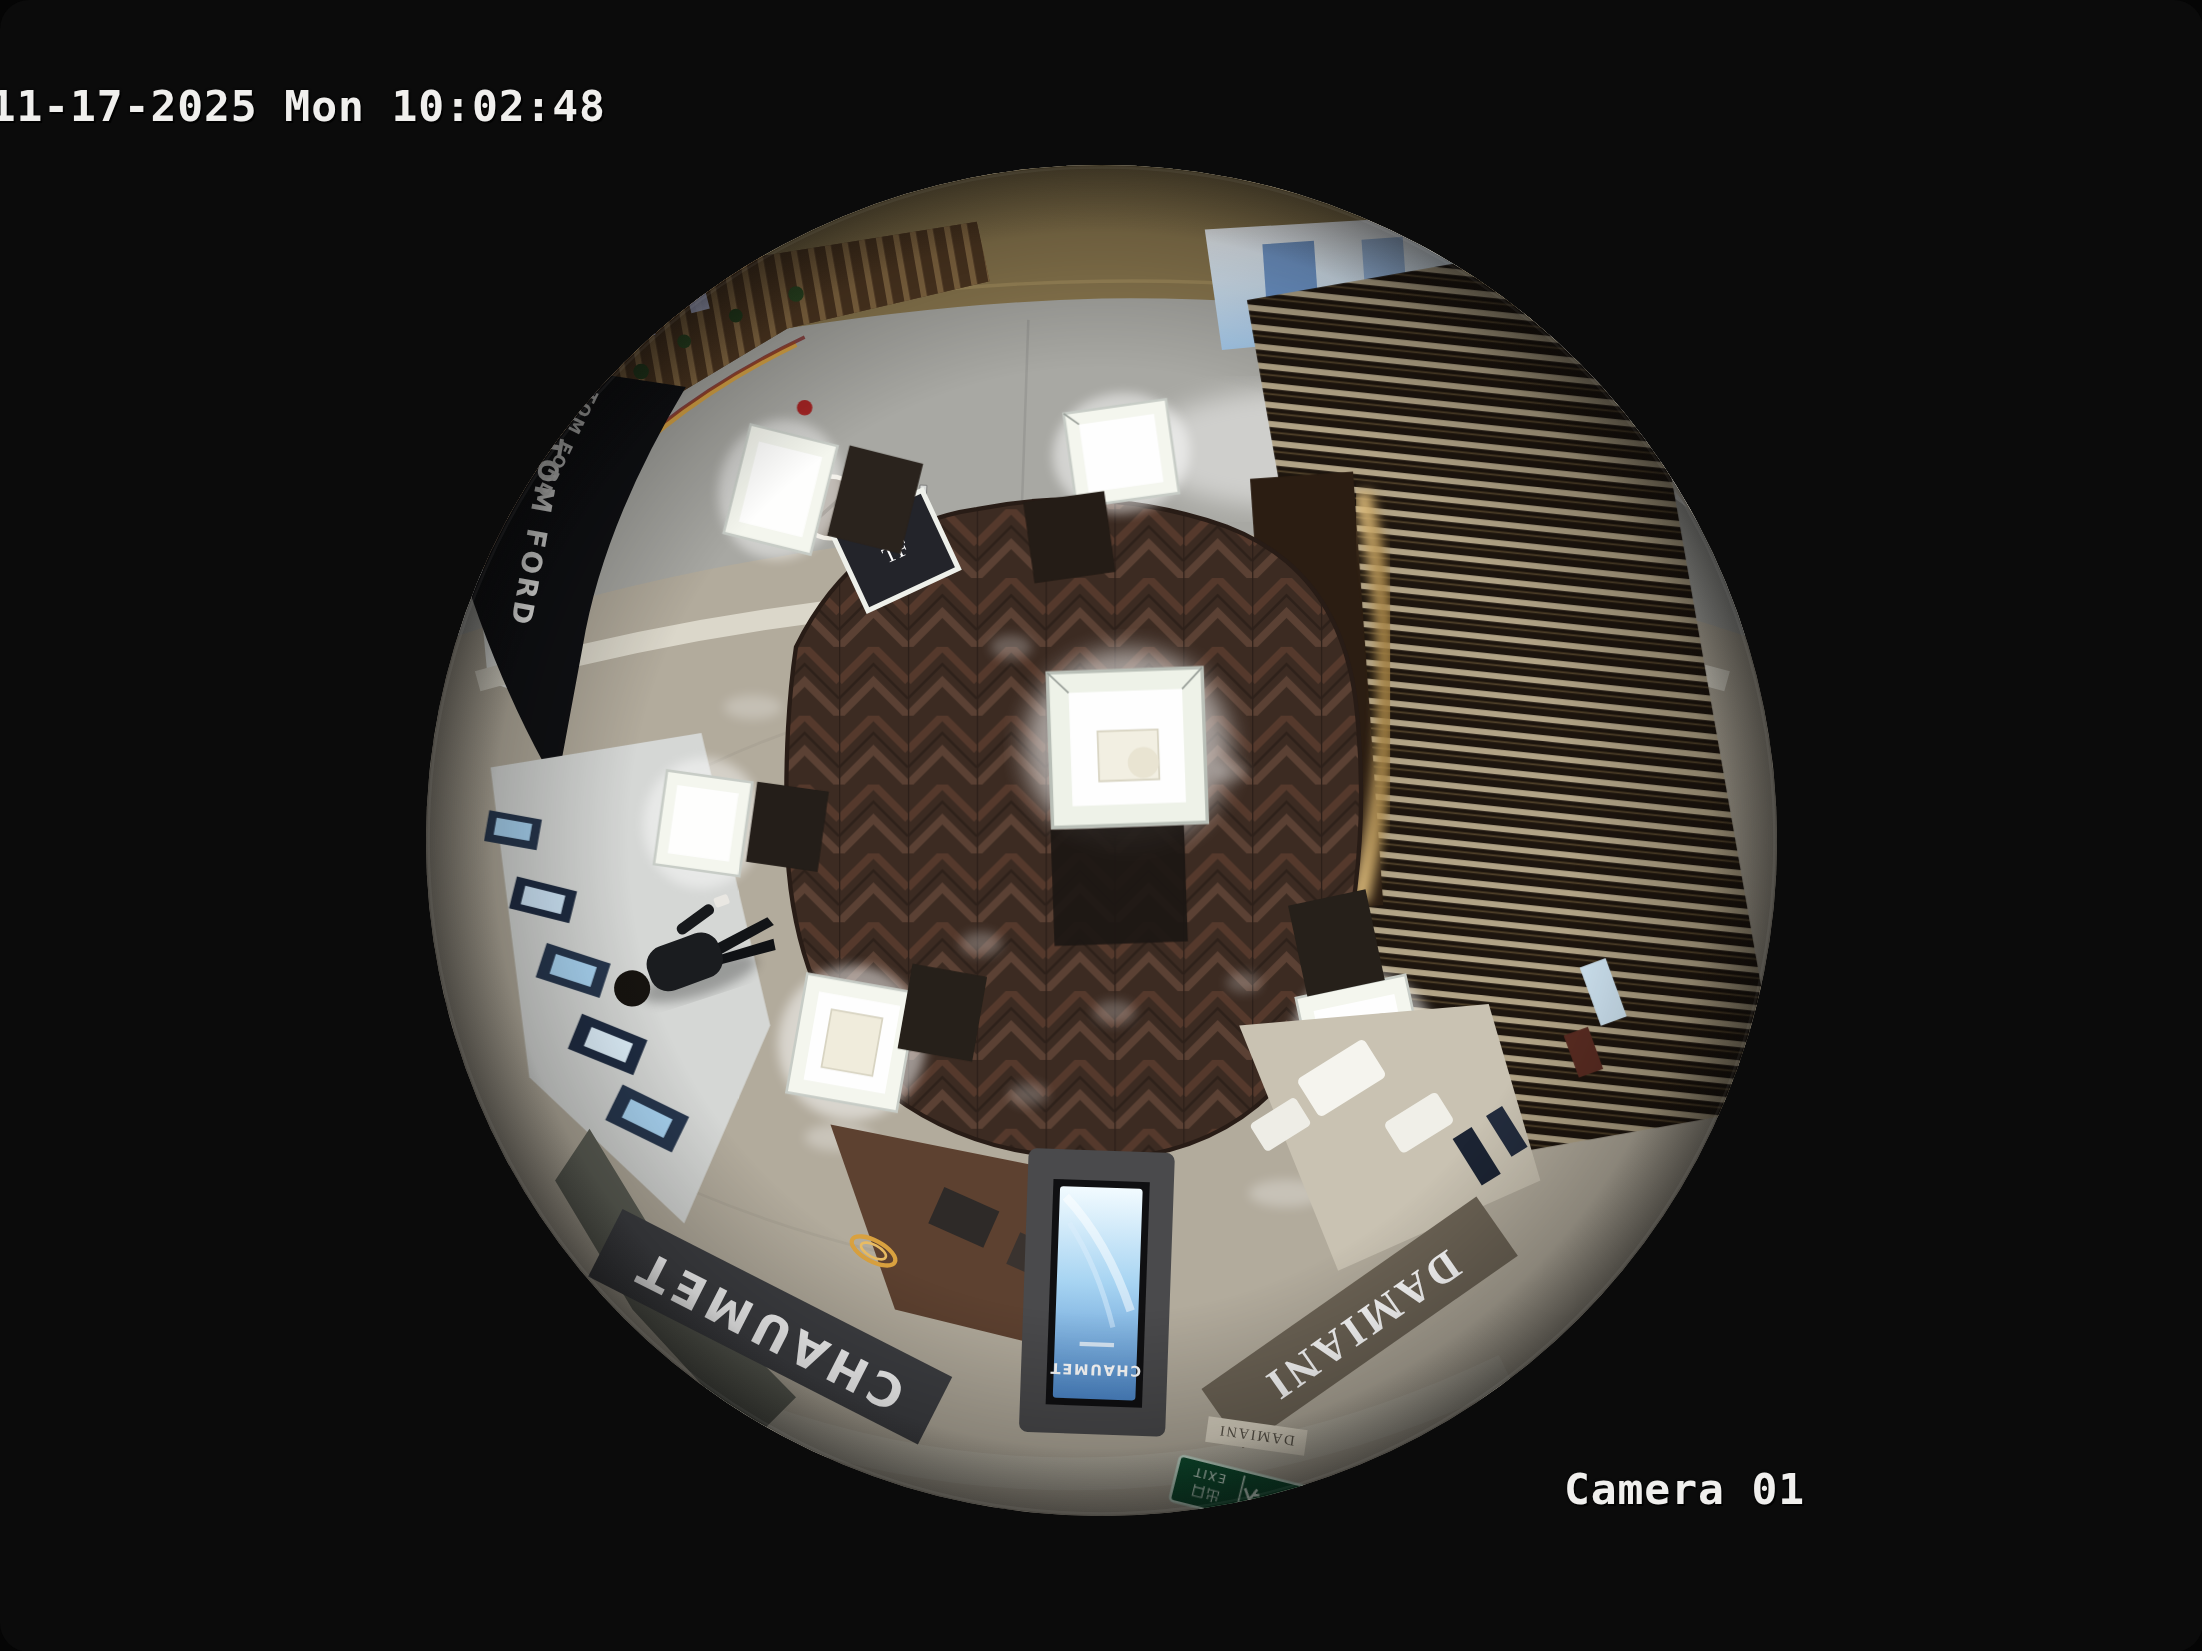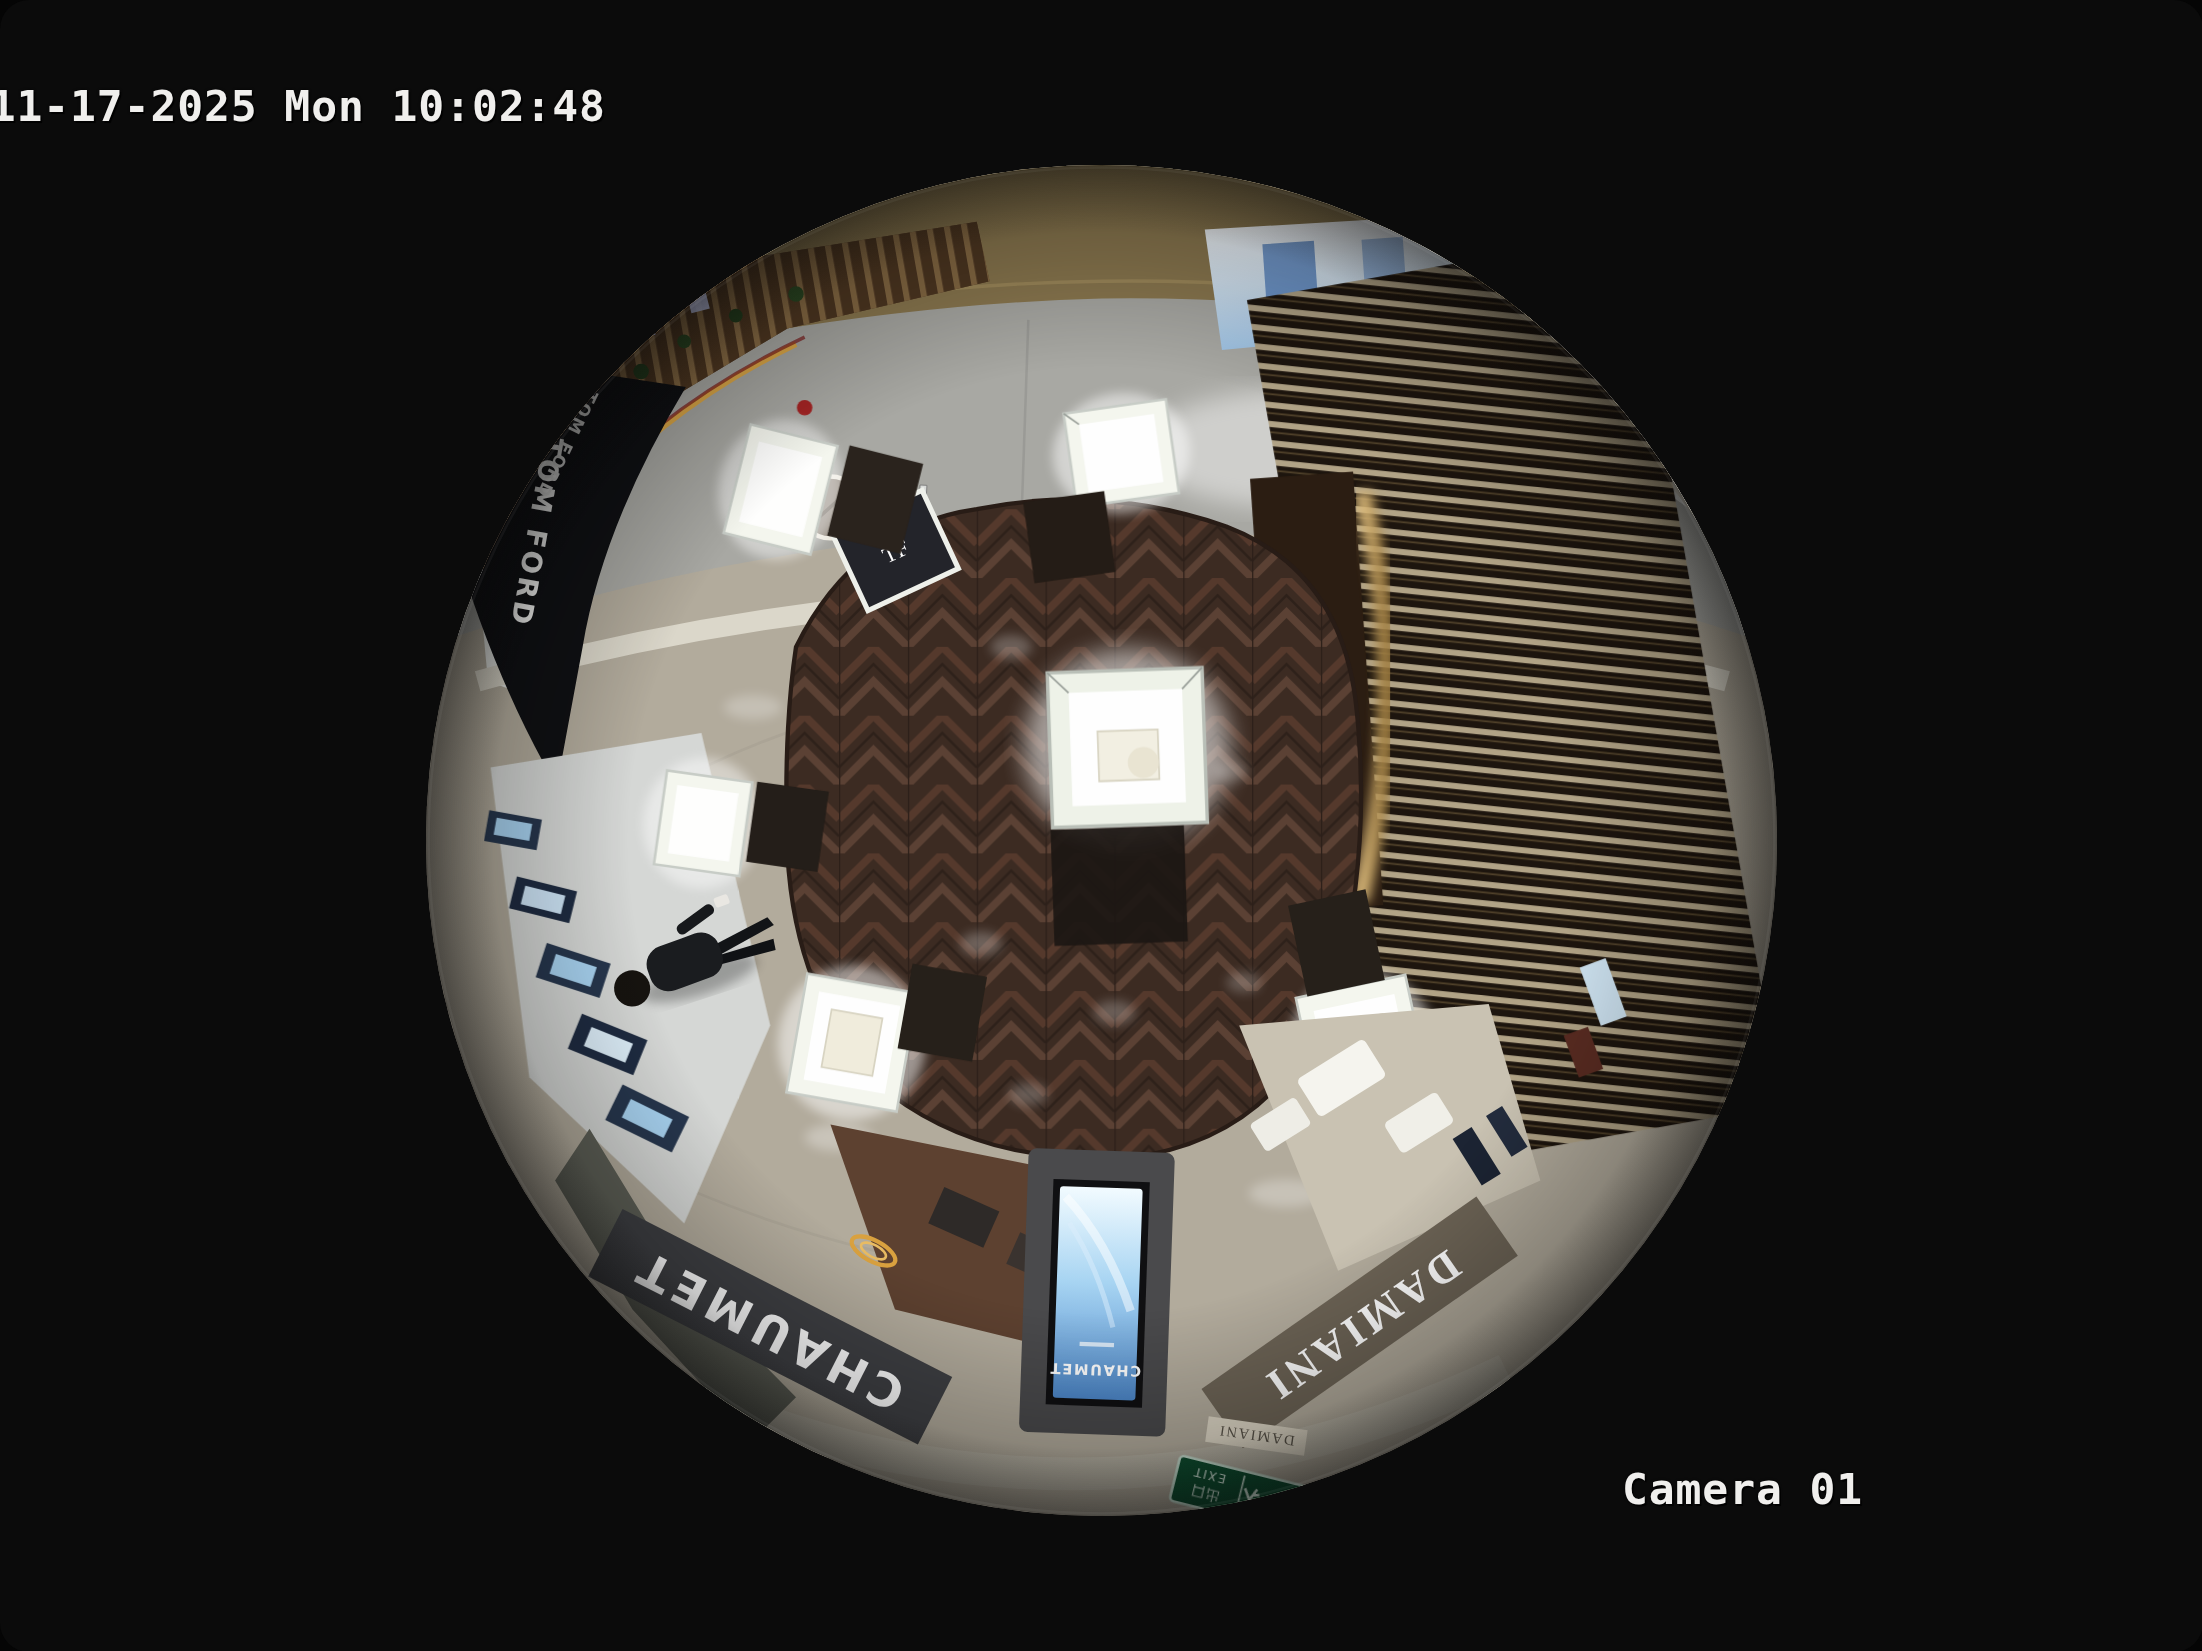--- a/index.html
+++ b/index.html
@@ -1,21 +1,21 @@
 <!DOCTYPE html>
 <html style="font-size:13.8px"><head>
 <meta charset="utf-8">
 <style>
   html,body{margin:0;padding:0;background:#050505;}
   .frame{position:relative;width:2203px;height:1652px;background:#0b0b0b;overflow:hidden;
          font-family:"DejaVu Sans Mono",monospace;border-radius:29px;}
   .osd{position:absolute;color:#f0efed;font:700 43px "DejaVu Sans Mono",monospace;
        letter-spacing:0.9px;white-space:pre;text-shadow:1.7px 1.7px 0 rgba(0,0,0,.85),0 0 2.6px rgba(0,0,0,.9);}
   .osd-ts{left:-10.3px;top:81px;}
-  .osd-cam{left:1622px;top:1464px;}
+  .osd-cam{left:1564px;top:1464px;}
   .fisheye{position:absolute;left:426px;top:165px;width:1351px;height:1351px;border-radius:50%;
            overflow:hidden;background:#b2ab9c;}
   svg text{user-select:none;}
 </style>
 </head>
 <body>
 
 <div class="frame">
 
   <div class="fisheye">

